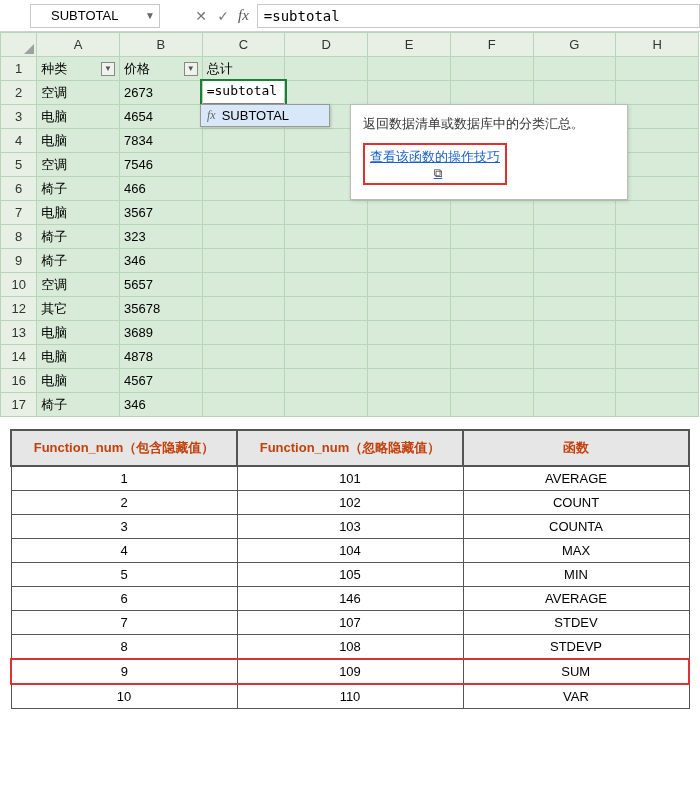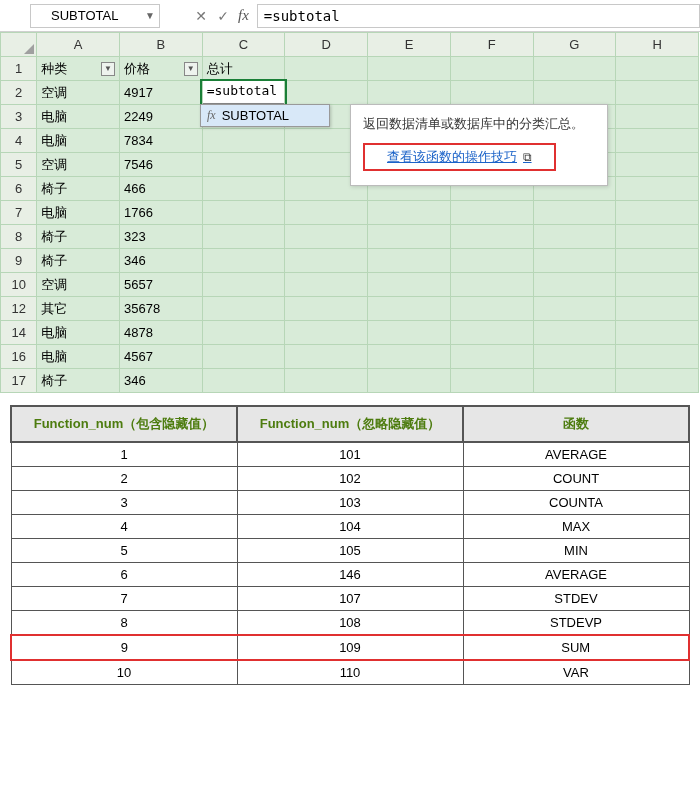--- a/index.html
+++ b/index.html
@@ -164,38 +164,39 @@
     font-family: "Times New Roman", serif;
     color: #666;
     font-size: 12px;
     margin-right: 6px;
   }
   
   .tip-box {
     position: absolute;
     left: 350px;
     top: 72px;
-    width: 258px;
+    width: 278px;
     border: 1px solid #bbb;
     background: #fff;
     padding: 10px 12px 14px 12px;
     font-size: 13px;
     color: #333;
     z-index: 10;
     box-shadow: 1px 1px 4px rgba(0,0,0,0.15);
   }
   .tip-link {
     display: inline-flex;
     align-items: center;
     margin-top: 10px;
-    padding: 3px 22px;
+    padding: 3px 5px;
     border: 2px solid #e03030;
     color: #1a62c8;
     text-decoration: underline;
     font-size: 13px;
+    flex-direction: column;
   }
   .tip-link .play {
     margin-left: 6px;
     font-size: 12px;
     color: #333;
     text-decoration: none;
   }
   
   .ref-wrap {
     margin: 12px 10px 0 10px;
@@ -205,21 +206,21 @@
     width: 100%;
     table-layout: fixed;
   }
   .ref th {
     border: 2px solid #555;
     background: #e6e6e6;
     padding: 8px 4px;
     font-weight: bold;
     font-size: 13px;
     text-align: center;
-    color: #4d7c0f;
+    color: #c2410c;
   }
   .ref td {
     border: 1px solid #555;
     padding: 4px;
     text-align: center;
     font-size: 13px;
     height: 24px;
   }
   .ref tr.highlight td {
     border-top: 2px solid #e03030;
@@ -281,34 +282,34 @@
           <td>总计</td>
           <td></td>
           <td></td>
           <td></td>
           <td></td>
           <td></td>
         </tr>
         <tr>
           <th class="row">2</th>
           <td>空调</td>
-          <td>4917</td>
+          <td>2673</td>
           <td class="editing">
             <div class="cell-editor">=subtotal</div>
           </td>
           <td></td>
           <td></td>
           <td></td>
           <td></td>
           <td></td>
         </tr>
         <tr>
           <th class="row">3</th>
           <td>电脑</td>
-          <td>2249</td>
+          <td>4654</td>
           <td></td>
           <td></td>
           <td></td>
           <td></td>
           <td></td>
           <td></td>
         </tr>
         <tr>
           <th class="row">4</th>
           <td>电脑</td>
@@ -338,21 +339,21 @@
           <td></td>
           <td></td>
           <td></td>
           <td></td>
           <td></td>
           <td></td>
         </tr>
         <tr>
           <th class="row">7</th>
           <td>电脑</td>
-          <td>1766</td>
+          <td>3567</td>
           <td></td>
           <td></td>
           <td></td>
           <td></td>
           <td></td>
           <td></td>
         </tr>
         <tr>
           <th class="row">8</th>
           <td>椅子</td>
@@ -383,20 +384,31 @@
           <td></td>
           <td></td>
           <td></td>
           <td></td>
           <td></td>
         </tr>
         <tr>
           <th class="row">12</th>
           <td>其它</td>
           <td>35678</td>
+          <td></td>
+          <td></td>
+          <td></td>
+          <td></td>
+          <td></td>
+          <td></td>
+        </tr>
+        <tr>
+          <th class="row">13</th>
+          <td>电脑</td>
+          <td>3689</td>
           <td></td>
           <td></td>
           <td></td>
           <td></td>
           <td></td>
           <td></td>
         </tr>
         <tr>
           <th class="row">14</th>
           <td>电脑</td>

